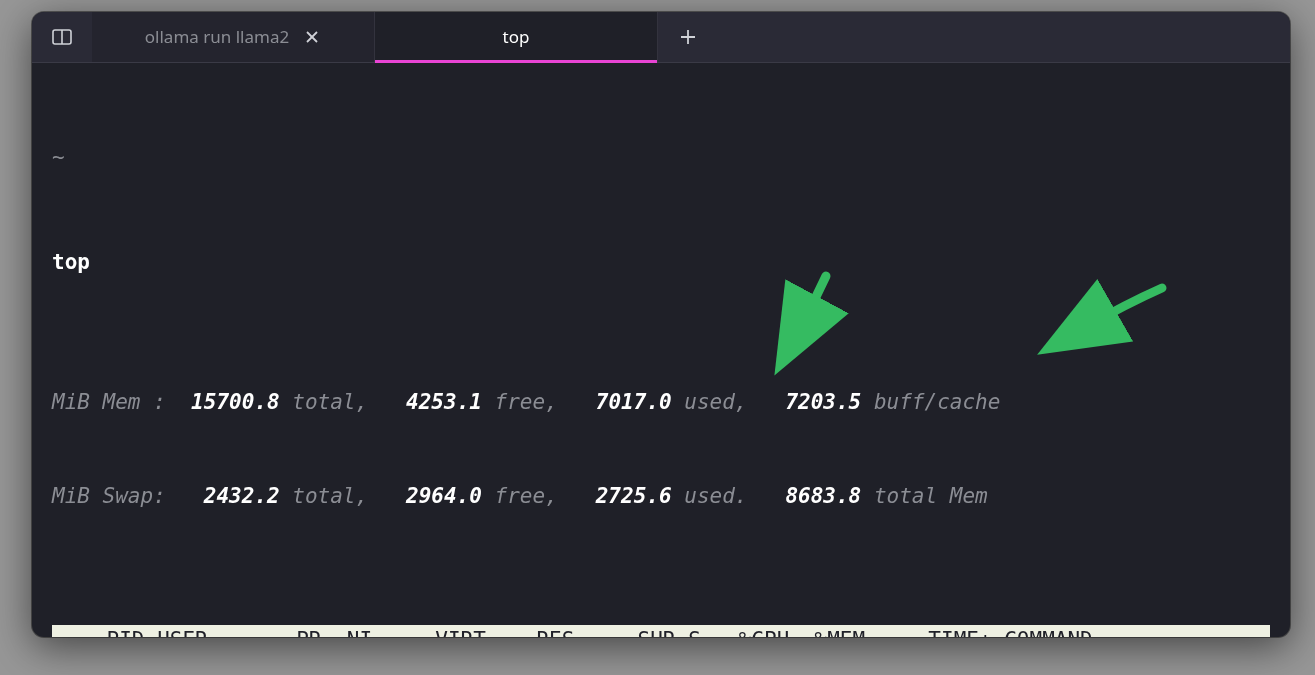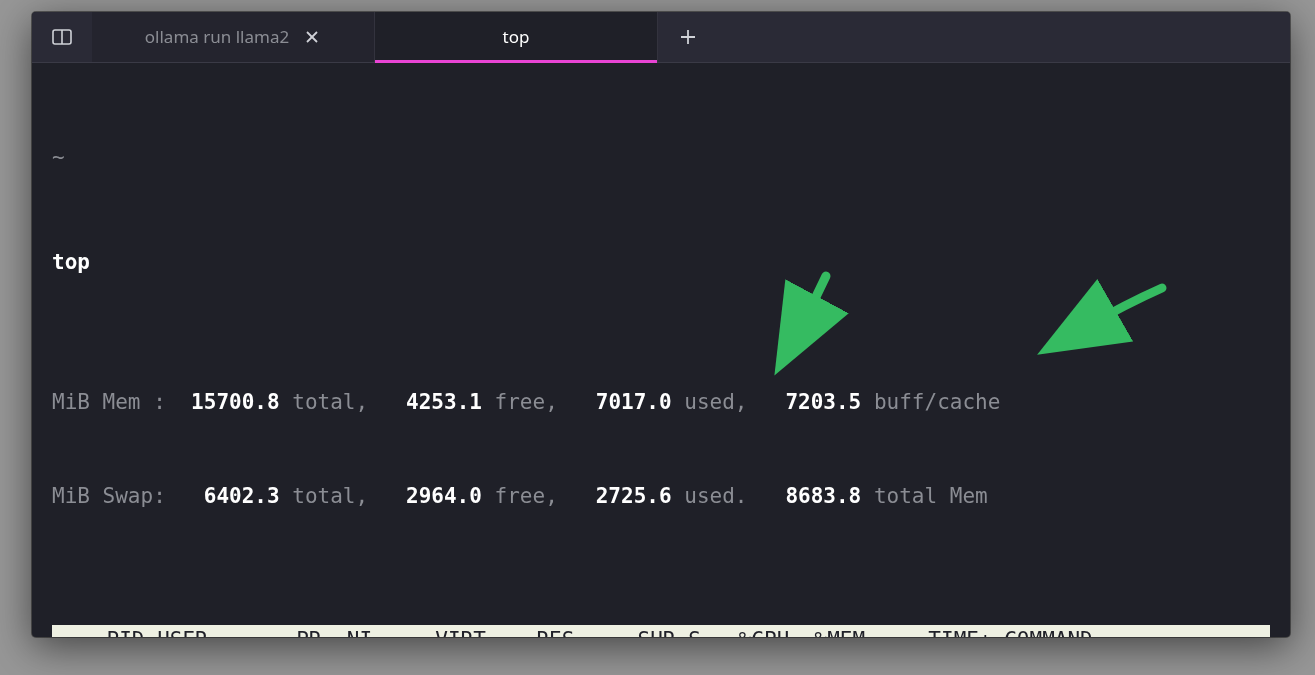--- a/index.html
+++ b/index.html
@@ -23,21 +23,21 @@
     font-size: 21px;
     line-height: 1.5;
     color: var(--text);
     position: relative;
   }
   .window {
     position: absolute;
     left: 32px; top: 12px;
     width: 1258px; height: 625px;
     background: var(--term);
-    border-radius: 4px;
+    border-radius: 12px;
     box-shadow: 0 10px 40px rgba(0,0,0,.55), 0 0 0 1px rgba(0,0,0,.4);
     overflow: hidden;
     display: flex;
     flex-direction: column;
   }
   
   .tabbar {
     display: flex;
     align-items: stretch;
     height: 50px;
@@ -94,21 +94,21 @@
     color: var(--text-dim);
     margin-bottom: 10px;
   }
   .cmdline {
     margin-bottom: 14px;
   }
   .cmdline .cmd {
     color: var(--text-bright);
     font-weight: 700;
   }
-  .memline { color: var(--text-dim); }
+  .memline { color: var(--text-dim); font-style: italic; }
   .memline .num { color: var(--text-bright); font-weight: 600; }
 
   
   .proc-header {
     background: var(--inv-bg);
     color: var(--inv-fg);
     font-weight: 400;
     margin-top: 18px;
     padding: 0 0 0 4px;
   }
@@ -153,21 +153,21 @@
           <line x1="1" y1="8" x2="15" y2="8"></line>
       </svg>
     </div>
   </div>
 
   <div class="termbody">
     <div class="prompt">~</div>
     <div class="cmdline"><span class="cmd">top</span></div>
 
     <div class="memline"><span>MiB Mem :</span>  <span class="num">15700.8</span> <span>total,</span>   <span class="num">4253.1</span> <span>free,</span>   <span class="num">7017.0</span> <span>used,</span>   <span class="num">7203.5</span> <span>buff/cache</span></div>
-    <div class="memline"><span>MiB Swap:</span>   <span class="num">6402.3</span> <span>total,</span>   <span class="num">2964.0</span> <span>free,</span>   <span class="num">2725.6</span> <span>used.</span>   <span class="num">8683.8</span> <span>total Mem</span></div>
+    <div class="memline"><span>MiB Swap:</span>   <span class="num">2432.2</span> <span>total,</span>   <span class="num">2964.0</span> <span>free,</span>   <span class="num">2725.6</span> <span>used.</span>   <span class="num">8683.8</span> <span>total Mem</span></div>
 
     <div class="proc-header" id="proc-header">    PID USER       PR  NI     VIRT    RES     SHR S   %CPU  %MEM     TIME+ COMMAND</div>
     
   </div>
 </div>
 
 <div class="arrow" style="left:790px; top:272px;">
   <svg width="60" height="72">
     <defs>
         <marker id="ah1" markerWidth="10" markerHeight="10" refX="4" refY="4" orient="auto">

